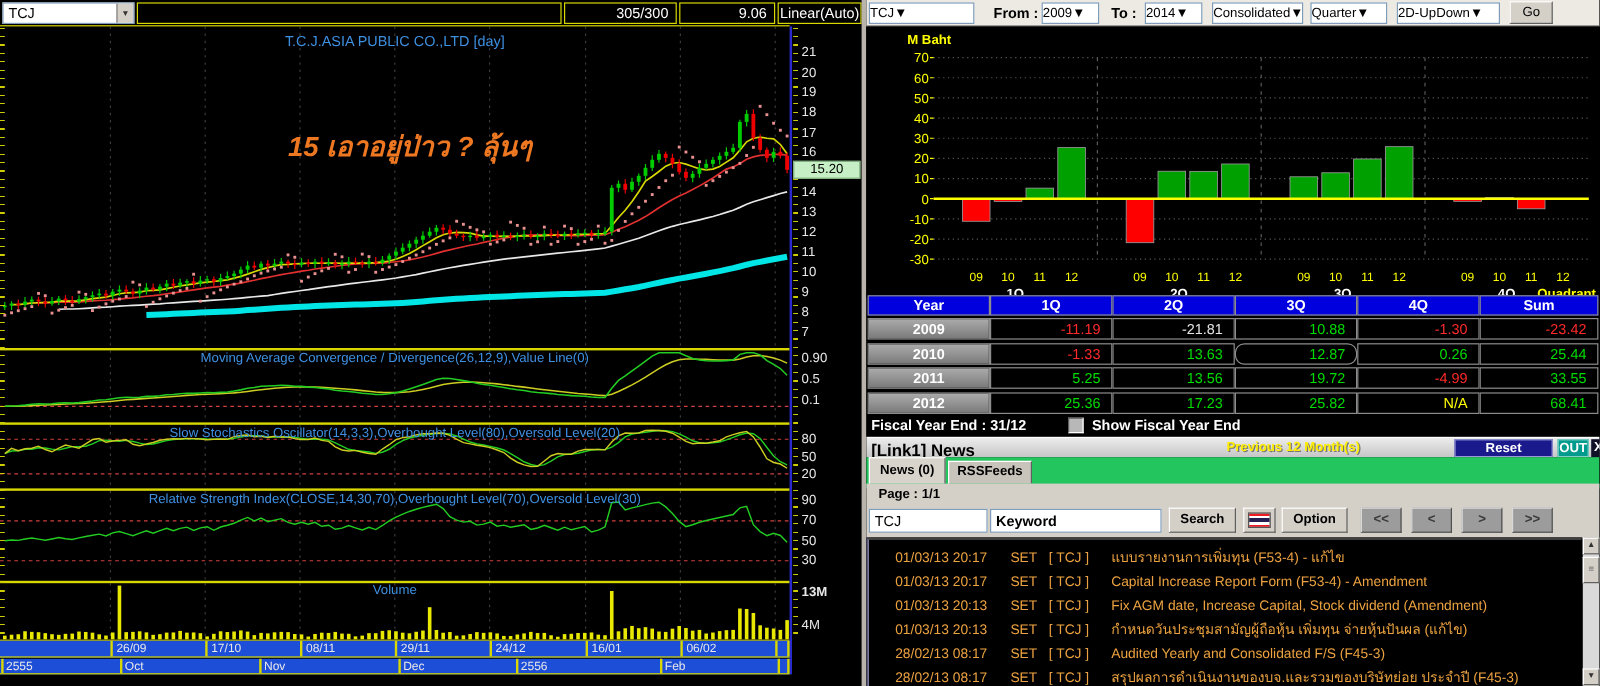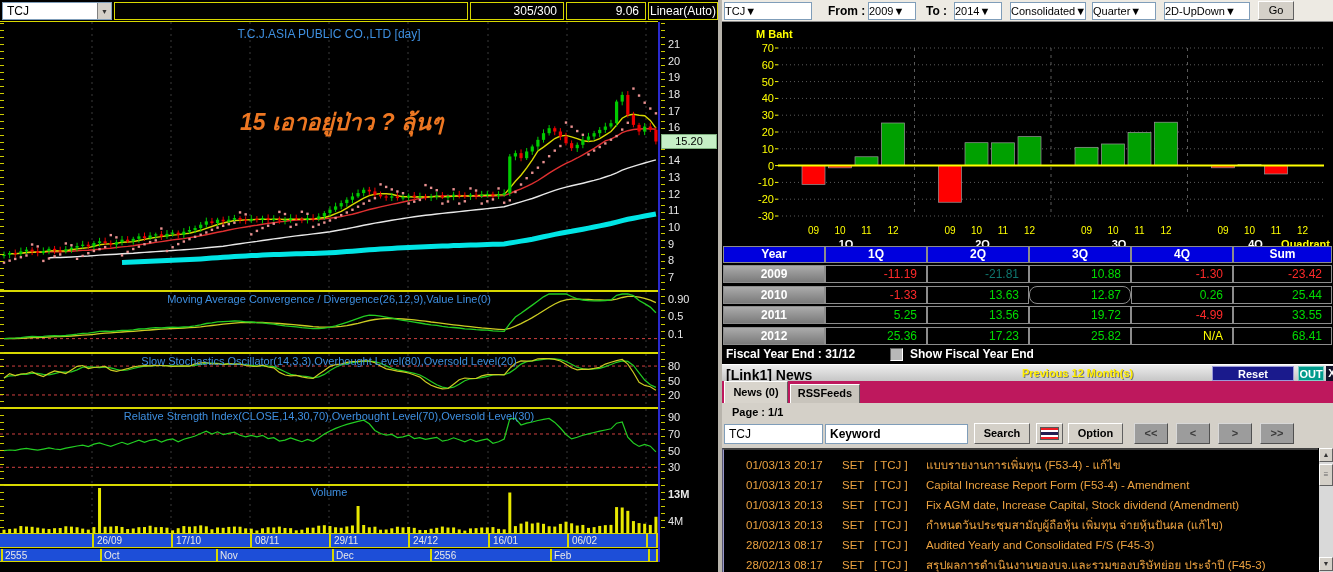--- a/index.html
+++ b/index.html
@@ -93,21 +93,21 @@
     color:#FFEE00; text-shadow:1px 1px 0 #777; }
   #nb-reset { position:absolute; left:490px; top:1px; width:82px; height:15px; background:#1A1A8C;
     color:#fff; font-size:11px; font-weight:bold; text-align:center; line-height:14px;
     border:1px solid #9A9AD8; }
   #nb-out { position:absolute; left:576px; top:1px; width:26px; height:15px; background:#009B8C;
     color:#fff; font-size:11px; font-weight:bold; text-align:center; line-height:14px;
     border:1px solid #80D0C8; }
   #nb-x { position:absolute; left:604px; top:1px; width:12px; height:15px; background:#101028;
     color:#fff; font-size:11px; font-weight:bold; text-align:center; line-height:14px; }
 
-  #rp-tabs { position:absolute; left:0; top:381px; width:611px; height:26px; background:#be185d; }
+  #rp-tabs { position:absolute; left:0; top:381px; width:611px; height:26px; background:#22c55e; }
   .tab { position:absolute; font-size:11px; font-weight:bold; color:#000; text-align:center;
     border:1px solid #fff; border-bottom:none; border-right-color:#606060;
     background:#C8C4BC; }
   #tab-news { left:2px; top:0; width:64px; height:22px; background:#D8D4CC; line-height:21px; z-index:2; }
   #tab-rss { left:68px; top:3px; width:70px; height:19px; line-height:17px; }
 
   #rp-search { position:absolute; left:0; top:403px; width:611px; height:45px; background:#D4D0C8; }
   #page-label { position:absolute; left:10px; top:3px; font-size:11px; font-weight:bold; color:#000; }
   .tinput { position:absolute; top:21px; height:20px; background:#fff; border:1px solid #7F9DB9;
     font-size:12px; color:#000; padding-left:4px; font-family:"Liberation Sans","DejaVu Sans",sans-serif; }
@@ -898,21 +898,21 @@
           <div class="tcell th" style="width: 102px; line-height: 15px;">Year</div>
           <div class="tcell th" style="width: 102px; line-height: 15px;">1Q</div>
           <div class="tcell th" style="width: 102px; line-height: 15px;">2Q</div>
           <div class="tcell th" style="width: 102px; line-height: 15px;">3Q</div>
           <div class="tcell th" style="width: 102px; line-height: 15px;">4Q</div>
           <div class="tcell th" style="width: 99px; line-height: 15px;">Sum</div>
         </div>
         <div class="trow" style="top: 19px; height: 18px;">
           <div class="tcell tyear" style="width: 102px; line-height: 16px;">2009</div>
           <div class="tcell tval" style="width: 102px; line-height: 16px; color: rgb(255, 42, 42);">-11.19</div>
-          <div class="tcell tval" style="width: 102px; line-height: 16px; color: #0f766e;">-21.81</div>
+          <div class="tcell tval" style="width: 102px; line-height: 16px; color: #e5e5e5;">-21.81</div>
           <div class="tcell tval" style="width: 102px; line-height: 16px; color: rgb(0, 220, 0);">10.88</div>
           <div class="tcell tval" style="width: 102px; line-height: 16px; color: rgb(255, 42, 42);">-1.30</div>
           <div class="tcell tval" style="width: 99px; line-height: 16px; color: rgb(255, 42, 42);">-23.42</div>
         </div>
         <div class="trow" style="top: 39.5px; height: 18px;">
           <div class="tcell tyear" style="width: 102px; line-height: 16px;">2010</div>
           <div class="tcell tval" style="width: 102px; line-height: 16px; color: rgb(255, 42, 42);">-1.33</div>
           <div class="tcell tval" style="width: 102px; line-height: 16px; color: rgb(0, 220, 0);">13.63</div>
           <div class="tcell tval" style="width: 102px; line-height: 16px; color: rgb(0, 220, 0); border-radius: 8px;">12.87</div>
           <div class="tcell tval" style="width: 102px; line-height: 16px; color: rgb(0, 220, 0);">0.26</div>

